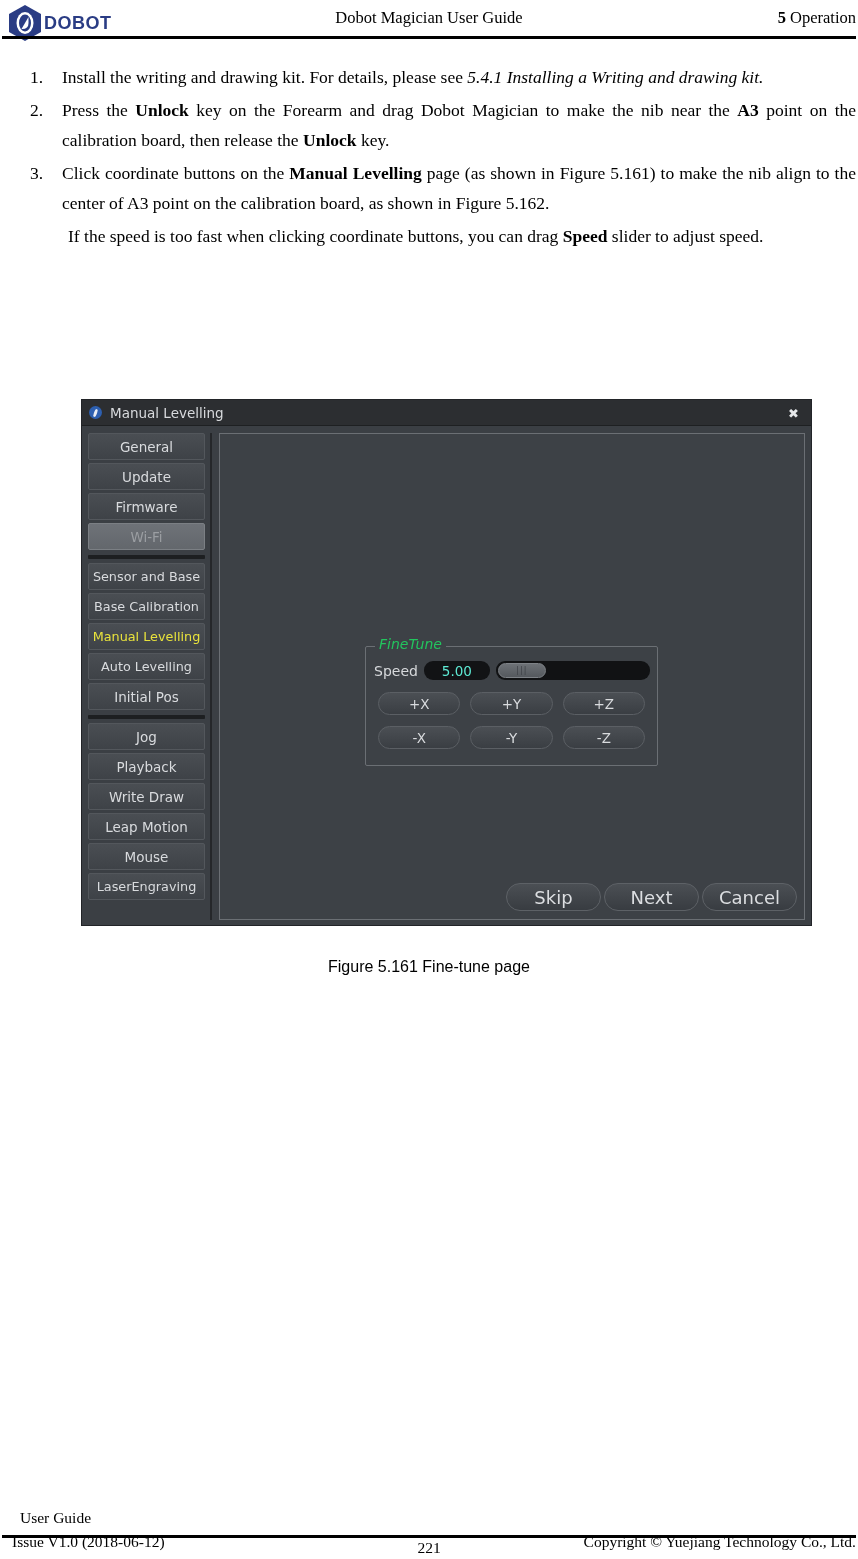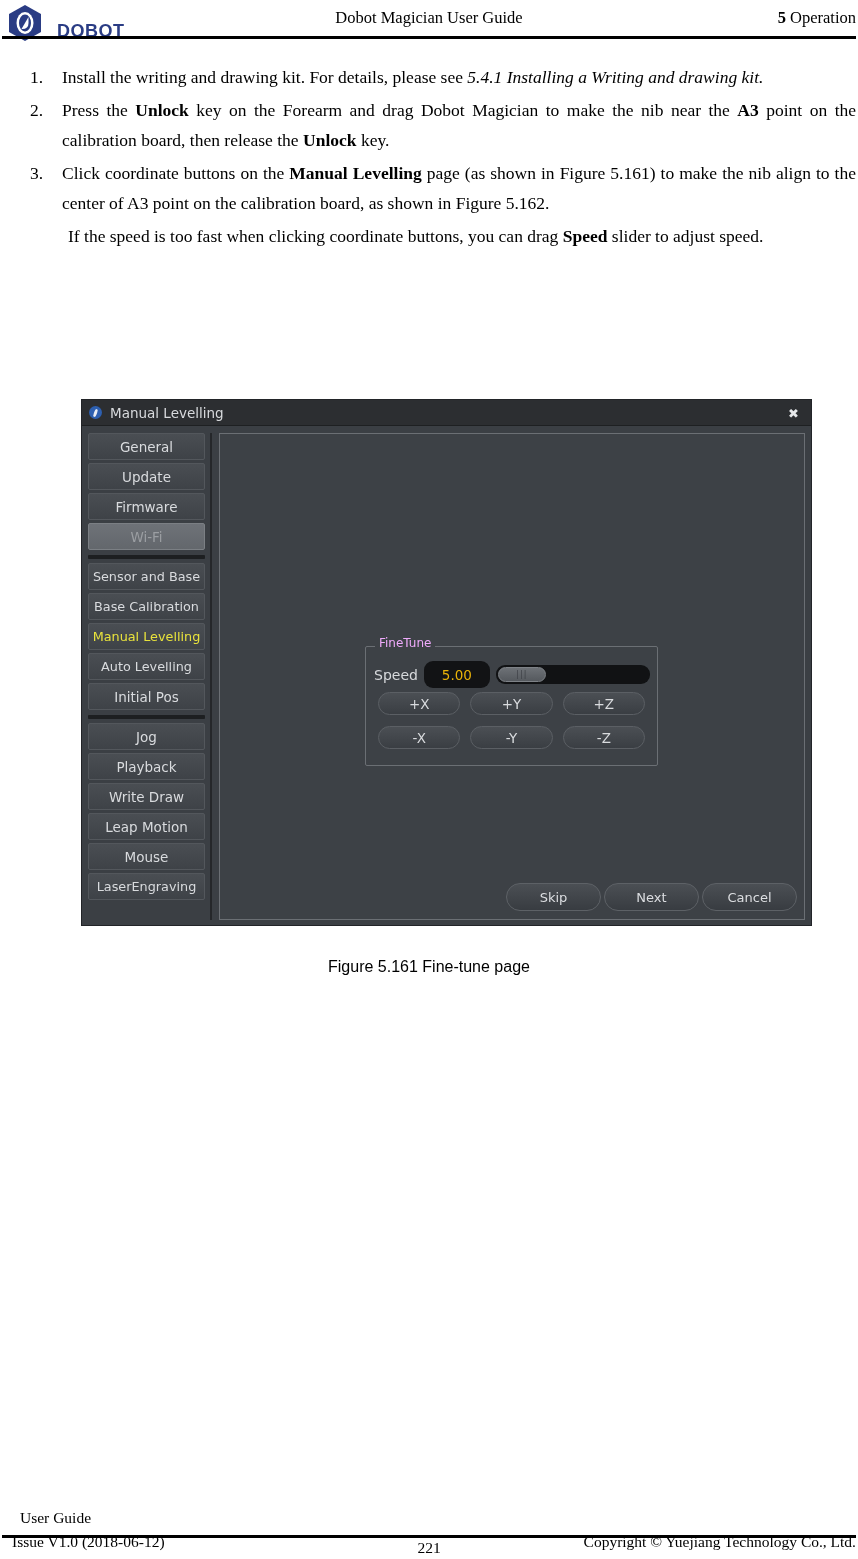--- a/index.html
+++ b/index.html
@@ -20,22 +20,22 @@
   .page-header {
     position: absolute;
     top: 0; left: 0;
     width: 858px;
     height: 42px;
   }
   .logo-wrap {
     position: absolute;
     left: 8px; top: 4px;
     display: flex;
-    align-items: flex-end;
-    gap: 15px;
+    align-items: center;
+    gap: 2px;
   }
   .logo-hex {
     width: 34px; height: 38px;
     position: relative;
   }
   .logo-text {
     font-family: "Liberation Sans", sans-serif;
     font-weight: bold;
     font-size: 18px;
     letter-spacing: 0.5px;
@@ -222,42 +222,43 @@
     border: 1px solid #6b6f74;
     border-radius: 2px;
     box-sizing: border-box;
   }
   .ft-legend {
     position: absolute;
     left: 9px;
     top: -11px;
     background: #3d4146;
     padding: 0 4px;
-    color: #f0abfc;
-    font-size: 12px;
+    color: #22c55e;
+    font-size: 14px;
+    font-style: italic;
   }
   .ft-speedrow {
     position: absolute;
     left: 8px;
     top: 14px;
     right: 7px;
     display: flex;
     align-items: center;
     gap: 6px;
   }
   .ft-speed-label {
     color: #d7d9dc;
     font-size: 14px;
   }
   .ft-speed-value {
     width: 66px;
-    height: 27px;
+    height: 19px;
     background: #121315;
     border-radius: 9px;
-    color: #eab308;
+    color: #5eead4;
     font-size: 13.5px;
     display: flex;
     align-items: center;
     justify-content: center;
   }
   .ft-slider {
     flex: 1 1 auto;
     height: 19px;
     background: #111214;
     border-radius: 9px;
@@ -308,21 +309,21 @@
     display: flex;
     gap: 3px;
   }
   .btn-wide {
     width: 95px;
     height: 28px;
     border-radius: 15px;
     background: linear-gradient(#4b4f54, #383c41);
     border: 1px solid #5d6166;
     color: #dcdee1;
-    font-size: 13px;
+    font-size: 18px;
     display: flex;
     align-items: center;
     justify-content: center;
     box-sizing: border-box;
   }
 
   
   .caption {
     position: absolute;
     left: 0; right: 0;

